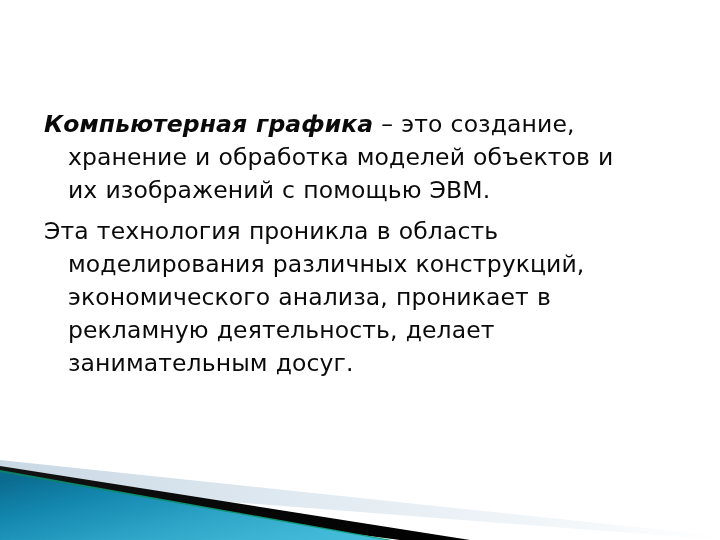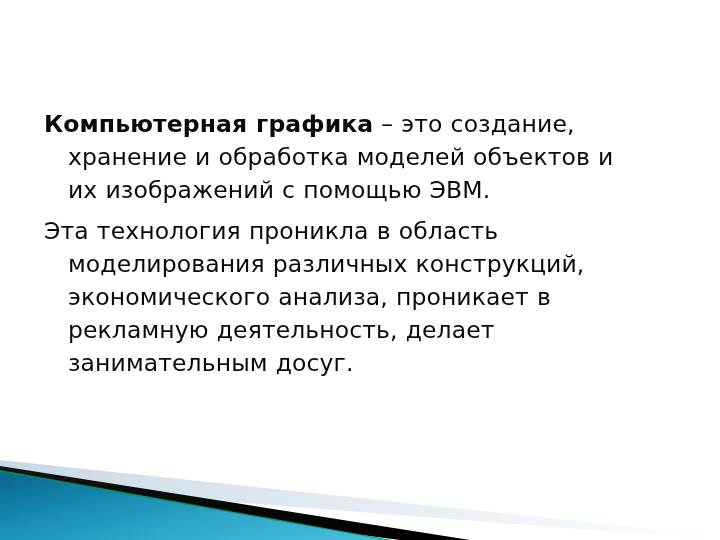--- a/index.html
+++ b/index.html
@@ -34,20 +34,21 @@
     line-height: 33px;
     color: #0a0a0a;
     letter-spacing: 0.1px;
     word-spacing: 0.5px;
   }
 
   .para:last-child { margin-bottom: 0; }
 
   .term {
     font-weight: bold;
+    font-style: italic;
   }
 
   
   #corner-graphic {
     position: absolute;
     left: 0;
     bottom: 0;
     width: 720px;
     height: 100px;
     pointer-events: none;

